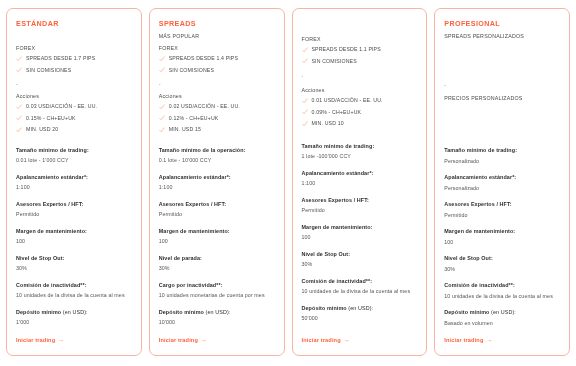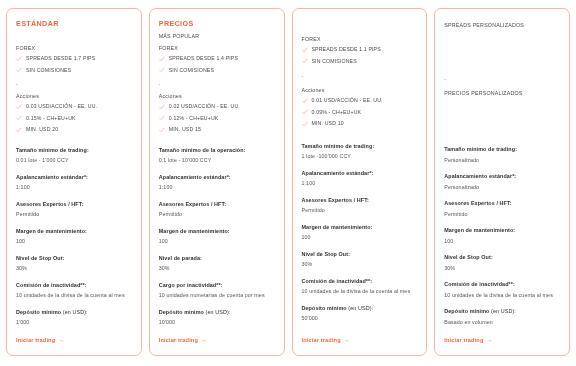--- a/index.html
+++ b/index.html
@@ -213,21 +213,21 @@
       <div class="spec">
         <div class="spec-term"><span>Depósito mínimo</span><span class="light"> (en USD):</span></div>
         <div class="spec-value">1'000</div>
       </div>
       <a class="cta">
         <span>Iniciar trading</span>
         <span class="arrow">→</span>
       </a>
     </div>
     <div class="plan-card">
-      <div class="plan-title">PRECIOS</div>
+      <div class="plan-title">SPREADS</div>
       <div class="plan-tagline">MÁS POPULAR</div>
       <div class="gap-sm"></div>
       <div class="section-label">FOREX</div>
       <ul class="feature-list">
         <li class="feature-item">
           <span class="check-icon">
             <svg viewBox="0 0 12 12" width="6" height="6" aria-hidden="true">
               <path d="M1.5 6.6 L4.2 9.3 L10.5 1.8" fill="none" stroke="#fba58f" stroke-width="1.5" stroke-linecap="round" stroke-linejoin="round"></path>
             </svg>
           </span>
@@ -386,20 +386,21 @@
       <div class="spec">
         <div class="spec-term"><span>Depósito mínimo</span><span class="light"> (en USD):</span></div>
         <div class="spec-value">50'000</div>
       </div>
       <a class="cta">
         <span>Iniciar trading</span>
         <span class="arrow">→</span>
       </a>
     </div>
     <div class="plan-card">
+      <div class="plan-title">PROFESIONAL</div>
       <div class="plan-tagline">SPREADS PERSONALIZADOS</div>
       <div class="gap-sm"></div>
       <div class="gap-lg"></div>
       <div class="gap-lg"></div>
       <div class="gap-md"></div>
       <div class="gap-sm"></div>
       <div class="dash-row">-</div>
       <div class="gap-sm"></div>
       <div class="section-label">PRECIOS PERSONALIZADOS</div>
       <div class="gap-lg"></div>

